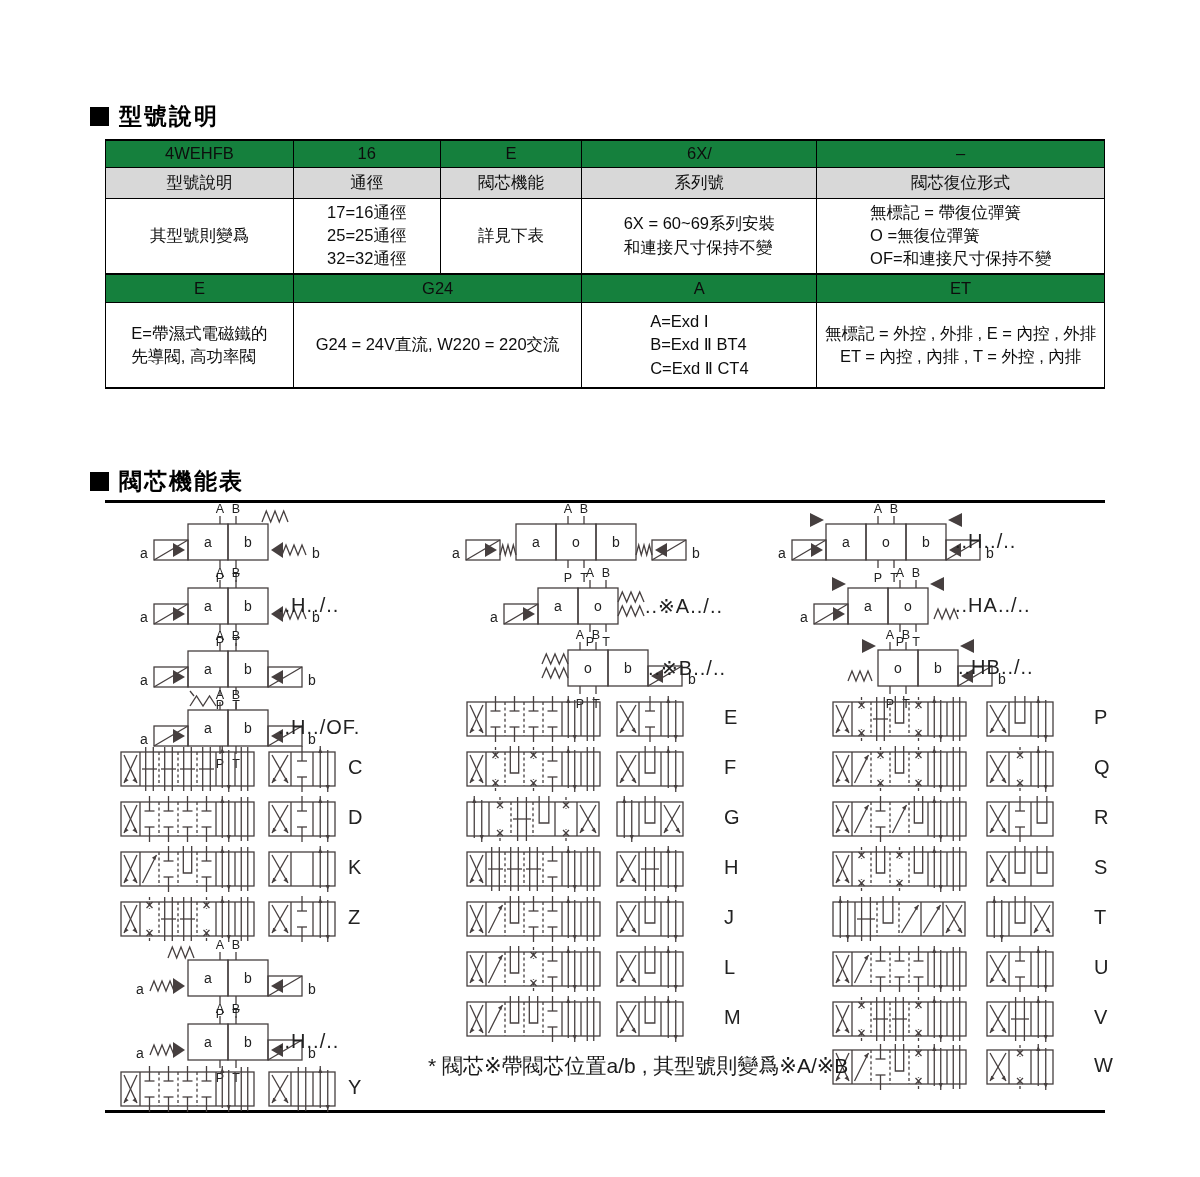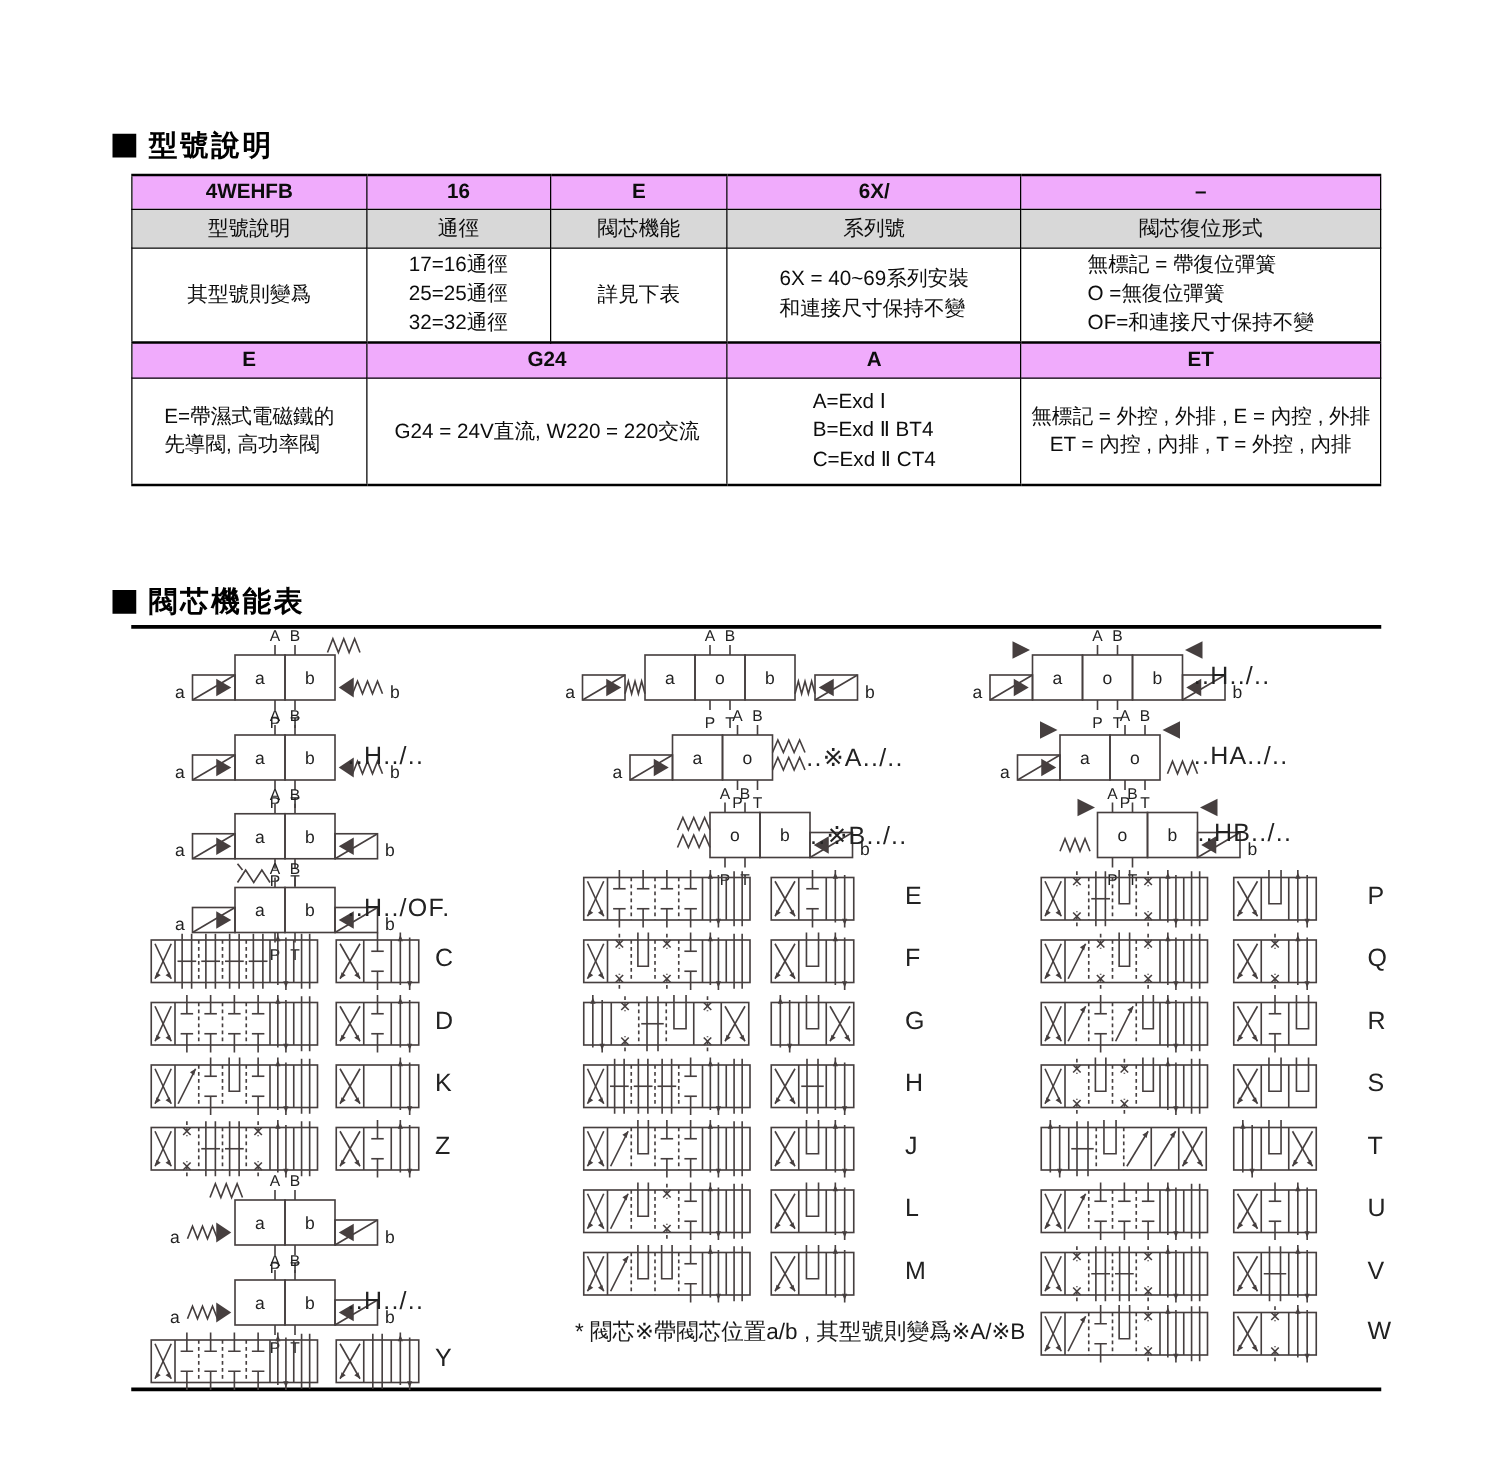--- a/index.html
+++ b/index.html
@@ -2,32 +2,32 @@
 <html><head>
 <meta charset="utf-8">
 <style>
   html,body{margin:0;padding:0;background:#fff;}
   body{font-family:"Liberation Sans","DejaVu Sans",sans-serif;color:#111;}
   .page{position:relative;width:1200px;height:1177px;background:#ffffff;overflow:hidden;}
   .sec-title{position:absolute;display:flex;align-items:center;gap:10px;font-size:23px;font-weight:bold;letter-spacing:2px;color:#000;}
   .sec-title .sq{width:19px;height:19px;background:#000;display:inline-block;}
   table.model{position:absolute;left:105px;top:139px;width:1000px;border-collapse:collapse;table-layout:fixed;}
   table.model td{border:1px solid #000;text-align:center;vertical-align:middle;font-size:16.5px;padding:2px 6px;color:#0d0d0d;}
-  table.model tr.gray td{background:#f0abfc;border-top:2px solid #000;border-bottom:1px solid #000;font-weight:bold;}
+  table.model tr.gray td{background:#15803d;border-top:2px solid #000;border-bottom:1px solid #000;}
   table.model tr.gray2 td{background:#d8d8d8;}
   .ml{display:inline-block;text-align:left;}
   .ml div{line-height:1.42;}
   .rule{position:absolute;left:105px;width:1000px;height:2.5px;background:#000;}
   .pilot{position:absolute;width:360px;height:80px;}
   .pilot svg{position:absolute;left:0;top:0;}
   .vlabel{position:absolute;top:26px;font-size:20px;color:#222;letter-spacing:1px;white-space:nowrap;}
   .spoolrow{position:absolute;height:54px;}
   .spoolrow svg{position:absolute;top:0;}
   .letter{position:absolute;top:13px;font-size:20px;color:#222;}
-  .footnote{position:absolute;left:428px;top:1052px;font-size:18px;line-height:27px;color:#1a1a1a;margin-left:32px;}
+  .footnote{position:absolute;left:428px;top:1052px;font-size:21px;line-height:27px;color:#1a1a1a;}
 </style>
 </head>
 <body>
 
 <div class="page">
 
   <div class="sec-title" style="left:90px;top:101px;">
     <span class="sq"></span>
     <span>型號說明</span>
   </div>
@@ -56,21 +56,21 @@
       <td>閥芯復位形式</td>
     </tr>
     <tr style="height:71px;">
       <td>其型號則變爲</td>
       <td><span class="ml">
         <div>17=16通徑</div>
         <div>25=25通徑</div>
         <div>32=32通徑</div></span></td>
       <td>詳見下表</td>
       <td><span class="ml">
-        <div>6X = 40~69系列安裝</div>
+        <div>6X = 60~69系列安裝</div>
         <div>和連接尺寸保持不變</div></span></td>
       <td><span class="ml">
         <div>無標記 = 帶復位彈簧</div>
         <div>O  =無復位彈簧</div>
         <div>OF=和連接尺寸保持不變</div></span></td>
     </tr>
     <tr class="gray" style="height:29px;">
       <td>E</td>
       <td colspan="2">G24</td>
       <td>A</td>

